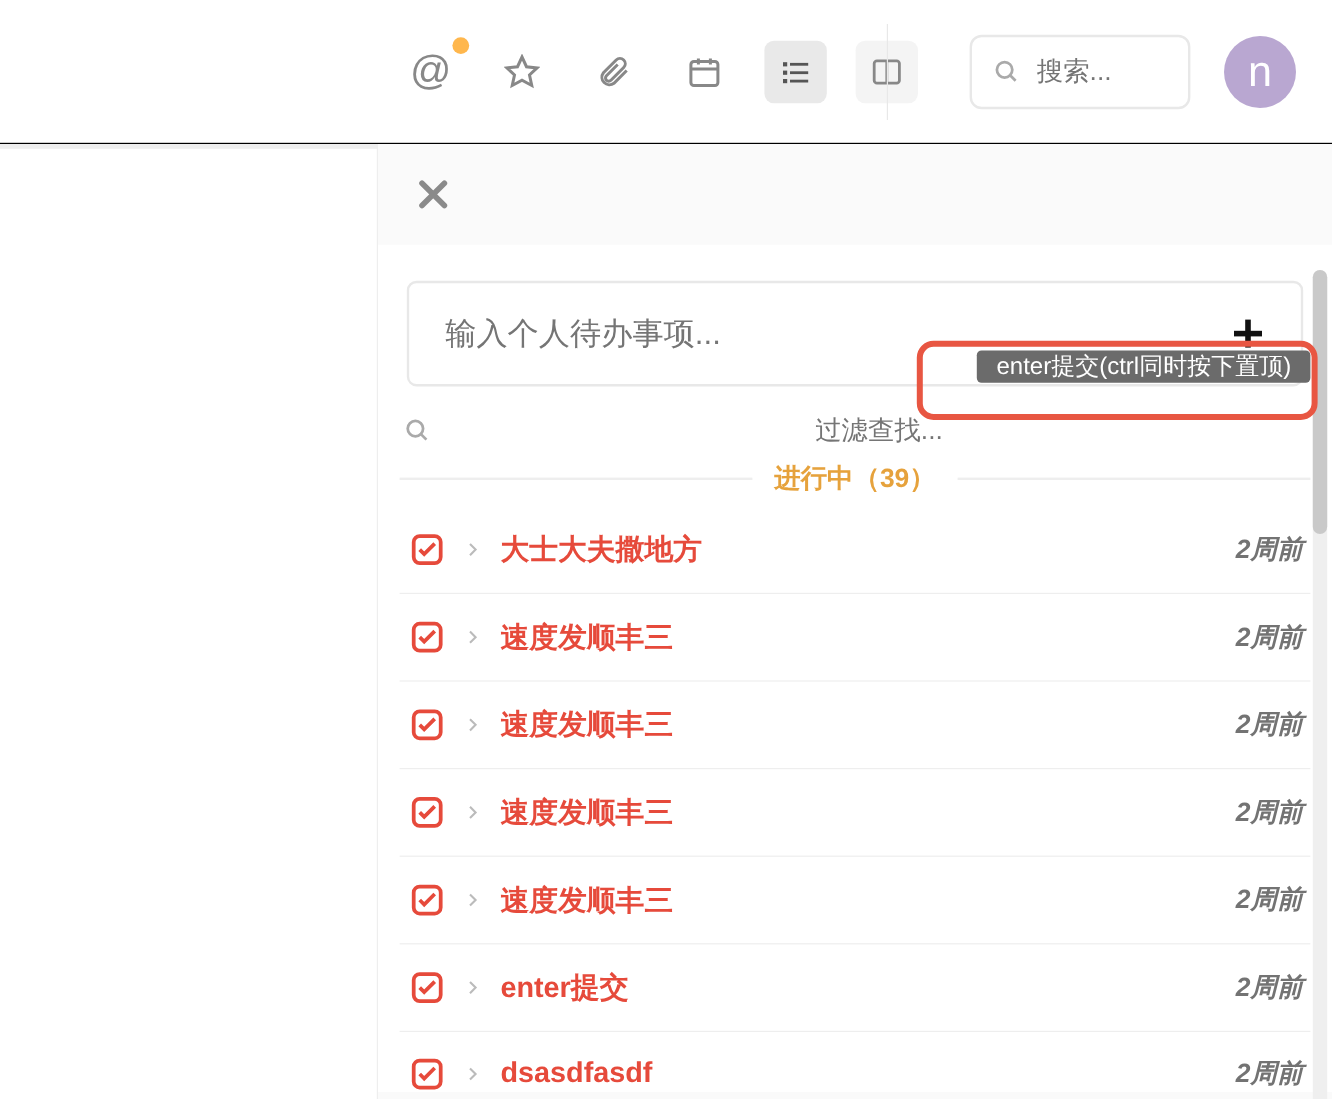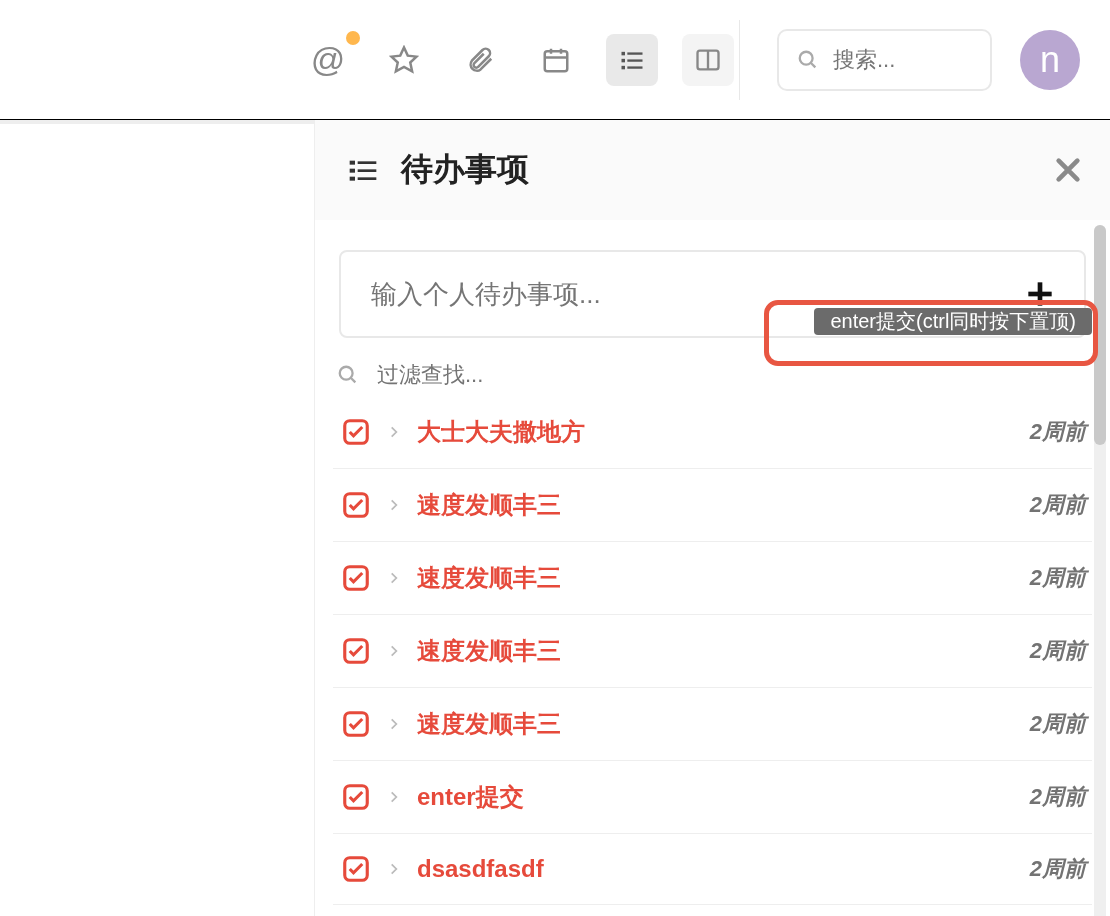--- a/index.html
+++ b/index.html
@@ -7,21 +7,21 @@
     
     .top-bar { height: 120px; border-bottom: 1px solid #000; display: flex; align-items: center; justify-content: flex-end; padding-right: 30px; gap: 8px; position: relative; }
     .top-bar::after { content: ""; position: absolute; height: 80px; width: 1px; background: #e8e8e8; right: 370px; top: 20px; }
     
     .toolbar-icons { display: flex; align-items: center; gap: 24px; margin-right: 35px; }
     .icon-btn { width: 52px; height: 52px; display: flex; align-items: center; justify-content: center; border-radius: 8px; cursor: pointer; color: #888; font-size: 30px; position: relative; }
     .icon-btn.active { background: #e9e9e9; color: #555; }
     .icon-btn.light { background: #f4f4f4; }
     .icon-btn .dot { position: absolute; top: -3px; right: -6px; width: 14px; height: 14px; border-radius: 50%; background: #ffb74d; }
     
-    .search-box { width: 215px; height: 62px; border: 2px solid #e8e8e8; border-radius: 10px; display: flex; align-items: center; padding: 0 18px; gap: 14px; margin-right: 20px; }
+    .search-box { width: 184px; height: 62px; border: 2px solid #e8e8e8; border-radius: 10px; display: flex; align-items: center; padding: 0 18px; gap: 14px; margin-right: 20px; }
     .search-box input { border: none; outline: none; font-size: 22px; color: #aaa; width: 130px; background: transparent; }
     .search-box .sicon { color: #aaa; }
     
     .avatar { width: 60px; height: 60px; border-radius: 50%; background: #b9a7d1; display: flex; align-items: center; justify-content: center; color: #fff; font-size: 36px; font-weight: 300; cursor: pointer; }
     
     .main-area { display: flex; height: calc(100% - 120px); background: #fafafa; }
     .left-col { width: 315px; background: #fff; border-right: 1px solid #eee; border-top: 4px solid #eee; }
     
     .right-col { flex: 1; background: #fafafa; position: relative; }
     
@@ -35,21 +35,21 @@
     
     .add-box { margin: 30px 24px 0 24px; border: 2px solid #e8e8e8; border-radius: 8px; height: 88px; display: flex; align-items: center; padding: 0 30px; position: relative; }
     .add-box input { border: none; outline: none; font-size: 26px; color: #aaa; flex: 1; background: transparent; }
     .plus-btn { color: #111; cursor: pointer; }
     
     .tooltip { position: absolute; right: -8px; top: 56px; background: #6b6b6b; color: #fff; font-size: 20px; padding: 0 16px; border-radius: 4px; white-space: nowrap; z-index: 5; }
     .annot { position: absolute; right: -14px; top: 48px; width: 334px; height: 66px; border: 5px solid #e85642; border-radius: 14px; z-index: 6; pointer-events: none; }
     
     .filter-row { margin: 24px 22px 0 22px; display: flex; align-items: center; gap: 18px; }
     .filter-row .sicon { color: #aaa; }
-    .filter-row input { border: none; outline: none; font-size: 22px; color: #7f1d1d; flex: 1; background: transparent; }
+    .filter-row input { border: none; outline: none; font-size: 22px; color: #7f1d1d; flex: 1; background: transparent; text-align: center; }
     
     .divider-row { display: flex; align-items: center; margin: 12px 18px 4px 18px; gap: 18px; }
     .divider-row .line { flex: 1; height: 2px; background: #eee; }
     .divider-row .lbl { color: #e6a23c; font-size: 22px; font-weight: 700; }
     
     .todo-list { margin: 8px 18px 0 18px; }
     .todo-item { display: flex; align-items: center; padding: 20px 6px 20px 8px; border-bottom: 1px solid #eee; gap: 16px; cursor: pointer; font-weight: bold; }
     .todo-item .chk { color: #e64a3b; flex-shrink: 0; }
     .todo-item .chev { color: #bbb; font-size: 18px; flex-shrink: 0; }
     .todo-item .title { color: #e64a3b; font-size: 24px; flex: 1; }
@@ -118,33 +118,20 @@
   <div class="avatar">
     <span>n</span>
   </div>
 </div>
 
 <div class="main-area">
   <div class="left-col"></div>
 
   <div class="right-col">
     <div class="panel-header">
-      <div class="panel-title">
-        <span class="listicon">
-          <svg width="32" height="32" viewBox="0 0 24 24" fill="currentColor">
-              <rect x="2" y="5" width="4" height="3"></rect>
-              <rect x="2" y="11" width="4" height="3"></rect>
-              <rect x="2" y="17" width="4" height="3"></rect>
-              <rect x="8" y="5.5" width="14" height="2"></rect>
-              <rect x="8" y="11.5" width="14" height="2"></rect>
-              <rect x="8" y="17.5" width="14" height="2"></rect>
-            </svg>
-        </span>
-        <h1>待办事项</h1>
-      </div>
       <span class="close-x">
         <svg width="28" height="28" viewBox="0 0 24 24" fill="currentColor">
             <path d="M4 4l16 16M20 4L4 20" stroke="currentColor" stroke-width="4" stroke-linecap="round"></path>
           </svg>
       </span>
     </div>
 
     <div class="panel-body">
       <div class="add-box">
         <input type="text" placeholder="输入个人待办事项..." style="">
@@ -161,20 +148,25 @@
       <div class="filter-row">
         <span class="sicon">
           <svg width="22" height="22" viewBox="0 0 24 24" fill="none" stroke="currentColor" stroke-width="2.5">
               <circle cx="10" cy="10" r="7"></circle>
               <line x1="20" y1="20" x2="15" y2="15"></line>
             </svg>
         </span>
         <input type="text" placeholder="过滤查找..." style="">
       </div>
 
+      <div class="divider-row">
+        <div class="line"></div>
+        <span class="lbl">进行中（39）</span>
+        <div class="line"></div>
+      </div>
 
       <div class="todo-list" id="todo-list">
           <div class="todo-item">
             <span class="chk">
               <svg width="30" height="30" viewBox="0 0 24 24" fill="none" stroke="currentColor" stroke-width="2.5">
                 <rect x="3" y="3" width="18" height="18" rx="4"></rect>
                 <path d="M7 12l3 3 7-7" fill="none"></path>
               </svg>
             </span>
             <span class="chev">

